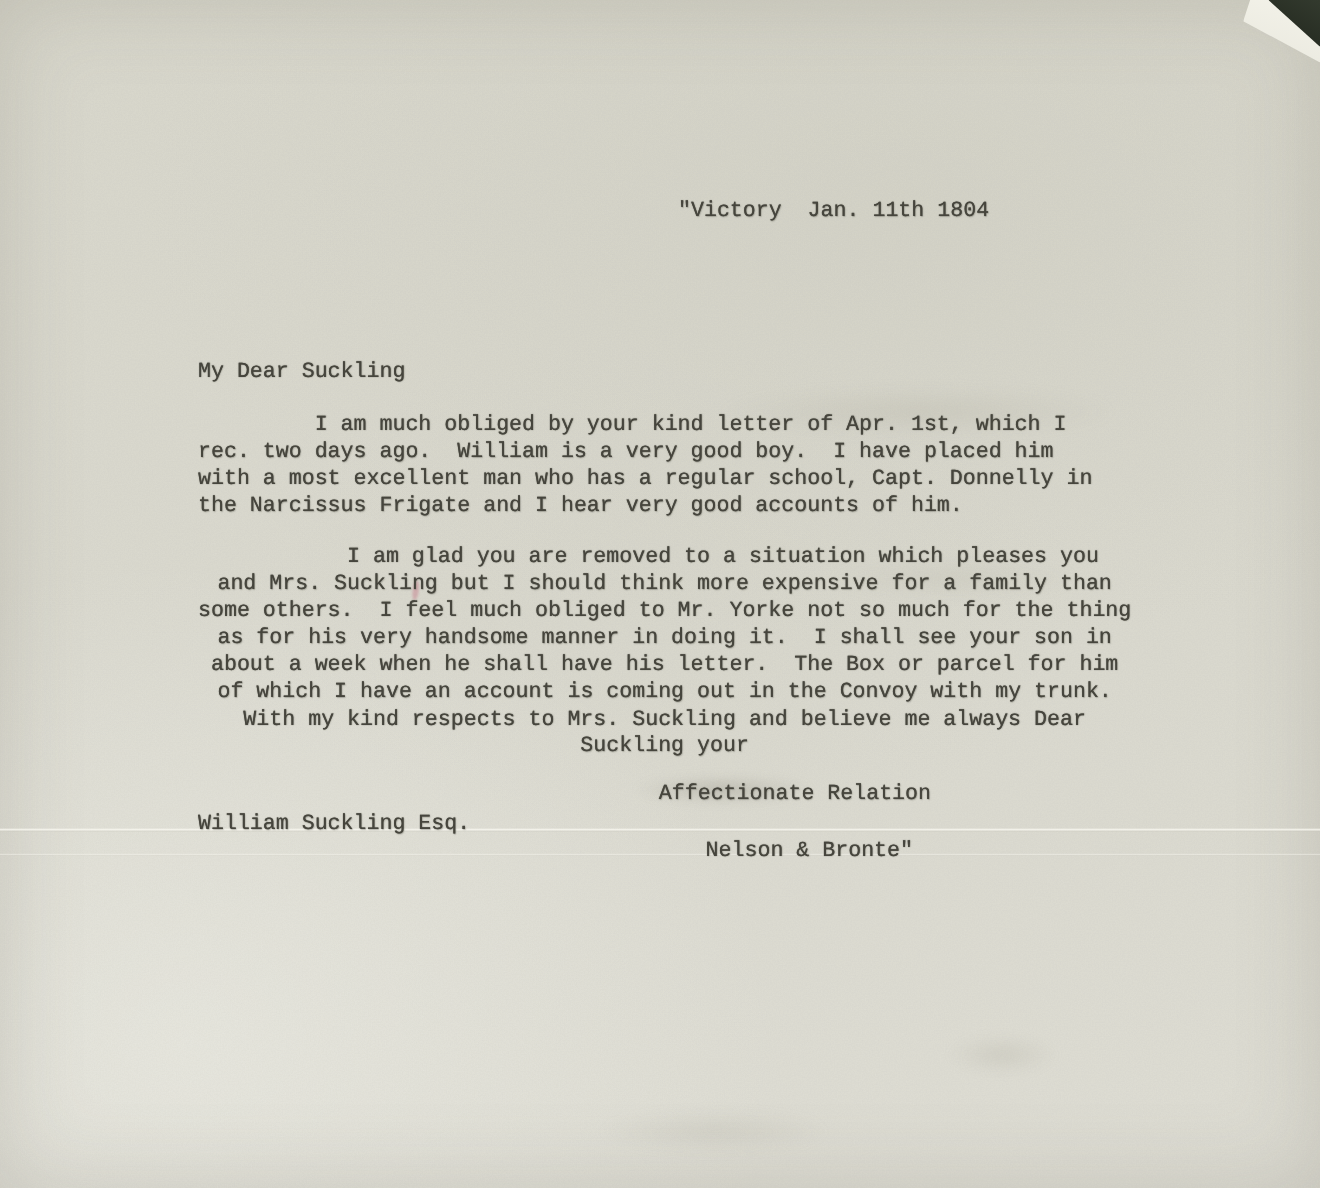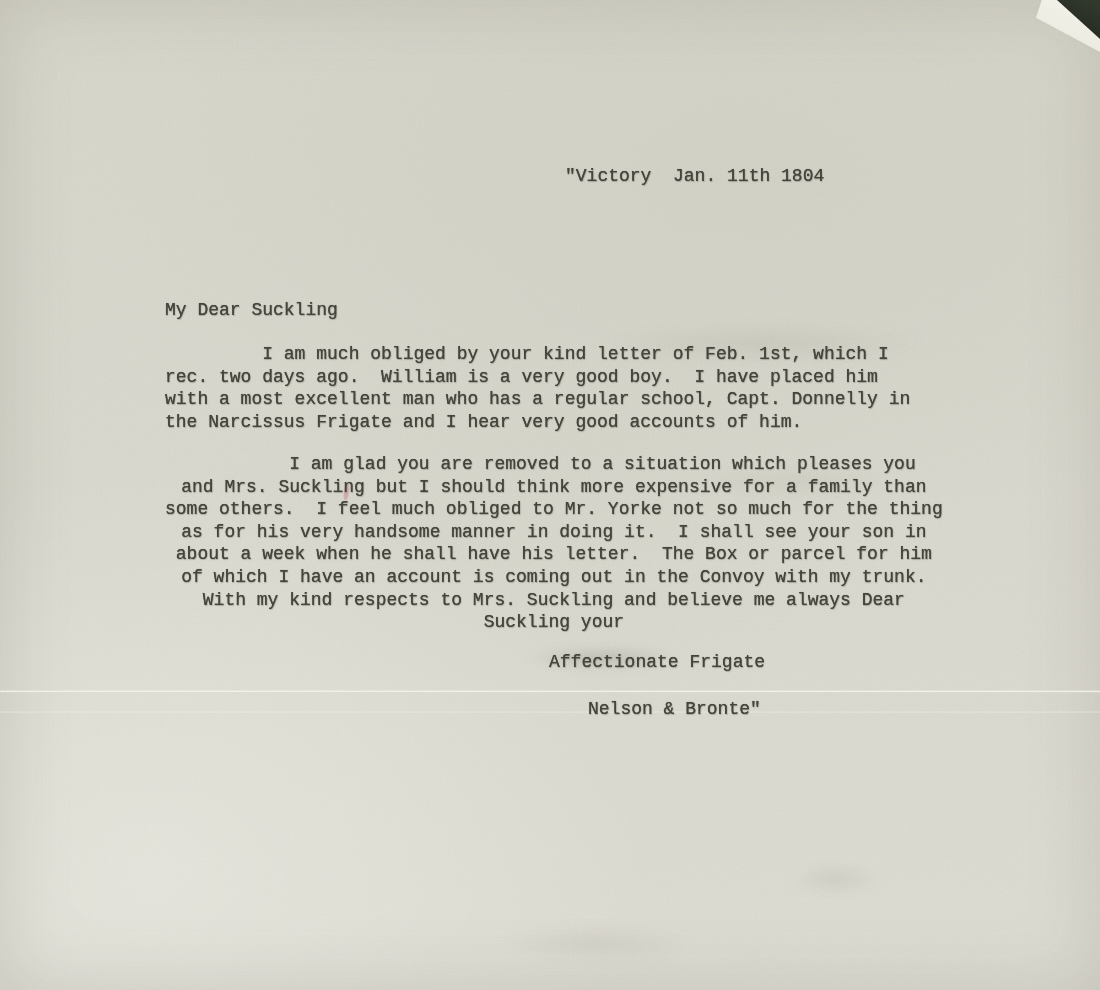--- a/index.html
+++ b/index.html
@@ -74,32 +74,33 @@
   <div class="crease c1"></div>
   <div class="crease c2"></div>
 
   <div class="corner-underlay"></div>
   <div class="corner-dark"></div>
 
   <div class="t" style="left:565px;top:165px;">"Victory  Jan. 11th 1804</div>
 
   <div class="t" style="left:165px;top:299px;text-align:right;">My Dear Suckling</div>
 
-  <div class="t" style="left:165px;top:343px;">         I am much obliged by your kind letter of Feb. 1st, which I
+  <div class="t" style="left:165px;top:343px;">         I am much obliged by your kind letter of Apr. 1st, which I
 rec. two days ago.  William is a very good boy.  I have placed him
 with a most excellent man who has a regular school, Capt. Donnelly in
 the Narcissus Frigate and I hear very good accounts of him.</div>
 
   <div class="t" style="left:165px;top:453px;text-align:center;">         I am glad you are removed to a situation which pleases you
 and Mrs. Suckling but I should think more expensive for a family than
 some others.  I feel much obliged to Mr. Yorke not so much for the thing
 as for his very handsome manner in doing it.  I shall see your son in
 about a week when he shall have his letter.  The Box or parcel for him
 of which I have an account is coming out in the Convoy with my trunk.
 With my kind respects to Mrs. Suckling and believe me always Dear
 Suckling your</div>
 
-  <div class="t" style="left:549px;top:651px;">Affectionate Frigate</div>
+  <div class="t" style="left:549px;top:651px;">Affectionate Relation</div>
 
+  <div class="t" style="left:165px;top:676px;">William Suckling Esq.</div>
 
   <div class="t" style="left:588px;top:698px;">Nelson &amp; Bronte"</div>
 
 </div>
 
 </body></html>

